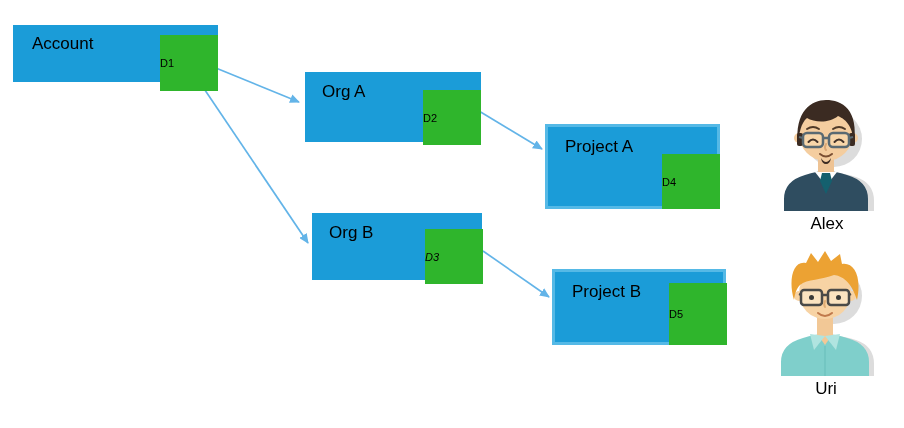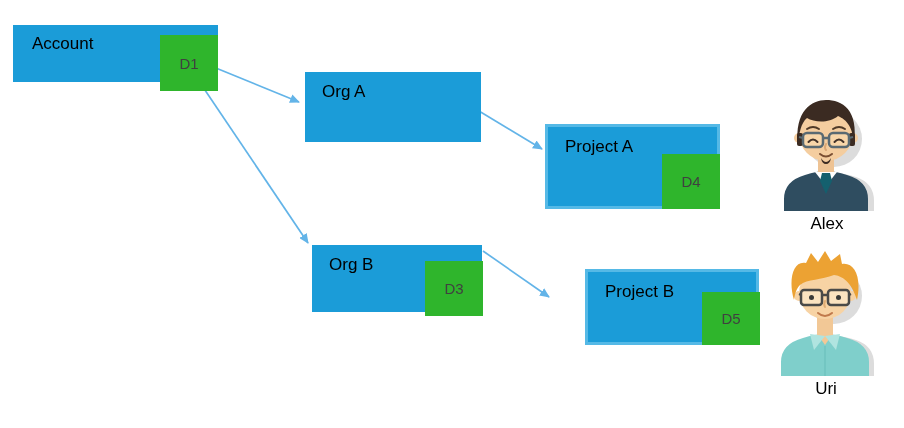--- a/index.html
+++ b/index.html
@@ -19,37 +19,37 @@
     box-sizing:border-box;
   }
   .node .node-label{
     position:absolute;
     left:17px;top:10px;
     white-space:nowrap;
   }
   .badge{
     position:absolute;
     background:#2fb52c;
-    color:#404040;
-    font-size:15px;
-    display:flex;align-items:center;justify-content:center;
+    color:#000000;
+    font-size:11px;
+    display:flex;align-items:center;justify-content:flex-start;
     width:58px;height:55px;
   }
   
   .n-account  {left:13px;  top:25px;  width:205px; height:57px;}
   .n-account .node-label{left:19px;top:9px;}
   .n-org-a    {left:305px; top:72px;  width:176px; height:70px;}
-  .n-org-b    {left:312px; top:213px; width:170px; height:67px;margin-top:32px;}
+  .n-org-b    {left:312px; top:213px; width:170px; height:67px;}
   .n-project-a{left:548px; top:127px; width:169px; height:79px; outline:3px solid #55b9e6;}
-  .n-project-b{left:588px; top:272px; width:168px; height:70px; outline:3px solid #55b9e6;}
+  .n-project-b{left:555px; top:272px; width:168px; height:70px; outline:3px solid #55b9e6;}
   .b-d1{right:0;    bottom:-9px; width:58px;height:56px;}
   .b-d2{right:0;    bottom:-3px;}
-  .b-d3{right:-1px; bottom:-4px;}
+  .b-d3{right:-1px; bottom:-4px;font-style:italic;}
   .b-d4{right:-3px; bottom:-3px;}
-  .b-d5{right:-4px; bottom:-3px; height:53px;}
+  .b-d5{right:-4px; bottom:-3px; height:62px;}
   
   #edges{
     position:absolute;left:0;top:0;width:904px;height:428px;
     pointer-events:none;
   }
   
   .user{
     position:absolute;
     width:110px;
     text-align:center;
@@ -80,20 +80,23 @@
 
   <div class="node n-account">
     <span class="node-label">Account</span>
     <div class="badge b-d1">
       <span>D1</span>
     </div>
   </div>
 
   <div class="node n-org-a">
     <span class="node-label">Org A</span>
+    <div class="badge b-d2">
+      <span>D2</span>
+    </div>
   </div>
 
   <div class="node n-org-b">
     <span class="node-label">Org B</span>
     <div class="badge b-d3">
       <span>D3</span>
     </div>
   </div>
 
   <div class="node n-project-a">

